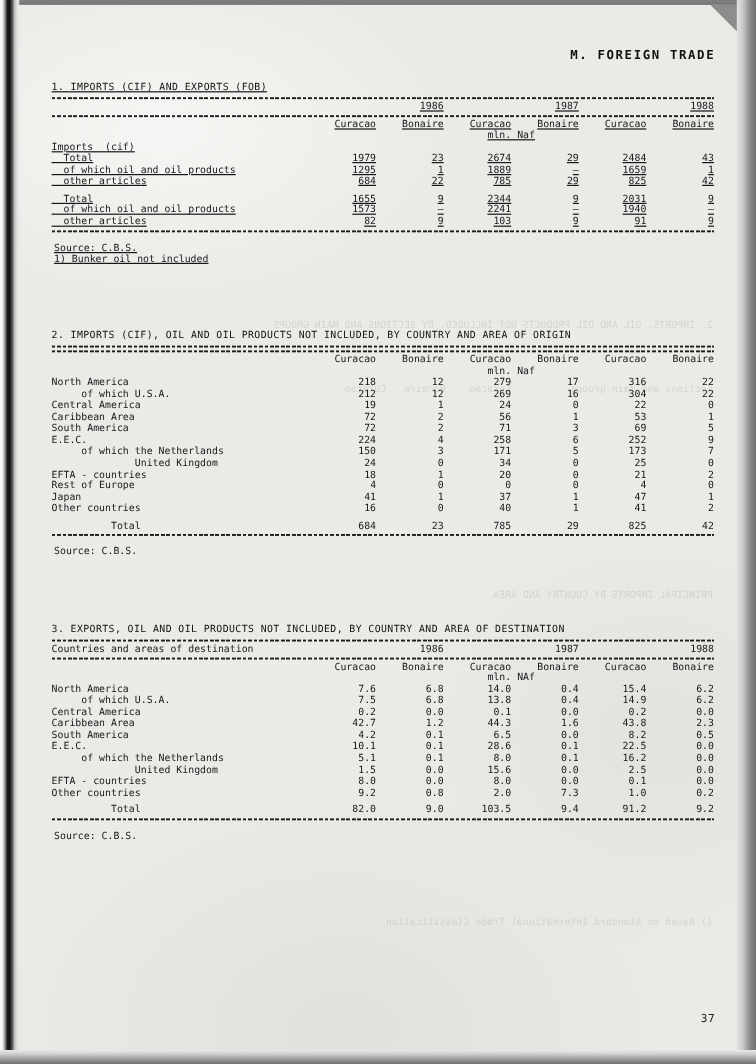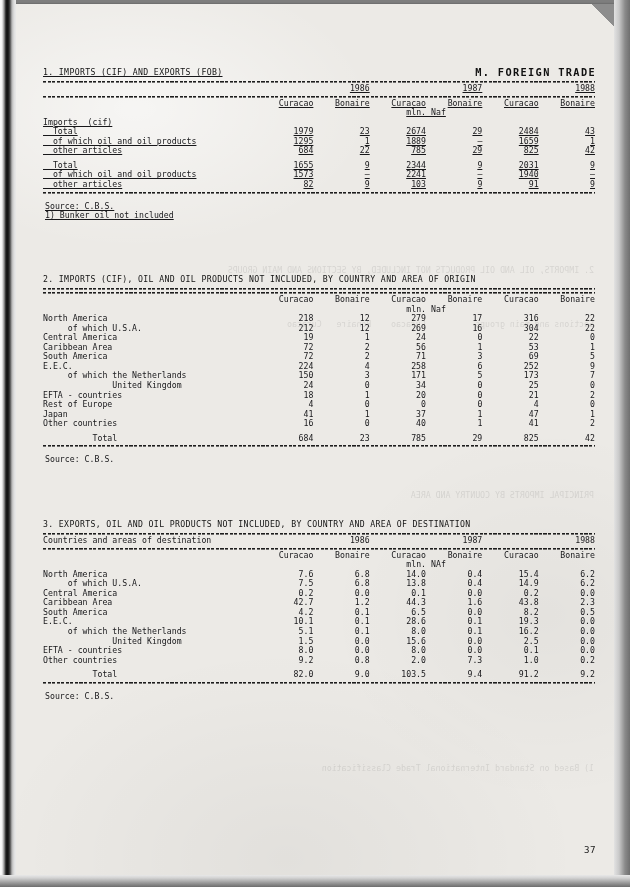--- a/index.html
+++ b/index.html
@@ -97,21 +97,20 @@
   }
 
   .doc-header {
     position: absolute;
     right: 22px;
     top: 38px;
     font-size: 10.3px;
     letter-spacing: 1.35px;
     font-weight: 700;
     color: #111;
-    margin-top: 26px;
   }
 
   .section { position: absolute; left: 29px; width: 552px; }
 
   .sec-title {
     font-size: 8.2px;
     letter-spacing: 0.35px;
     white-space: pre;
     margin-bottom: 2.5px;
     color: #121212;
@@ -579,21 +578,21 @@
                 <td class="num">0.0</td>
                 <td class="num">8.2</td>
                 <td class="num">0.5</td>
               </tr>
               <tr>
                 <td class="lbl">E.E.C.</td>
                 <td class="num">10.1</td>
                 <td class="num">0.1</td>
                 <td class="num">28.6</td>
                 <td class="num">0.1</td>
-                <td class="num">19.3</td>
+                <td class="num">22.5</td>
                 <td class="num">0.0</td>
               </tr>
               <tr>
                 <td class="lbl">     of which the Netherlands</td>
                 <td class="num">5.1</td>
                 <td class="num">0.1</td>
                 <td class="num">8.0</td>
                 <td class="num">0.1</td>
                 <td class="num">16.2</td>
                 <td class="num">0.0</td>

